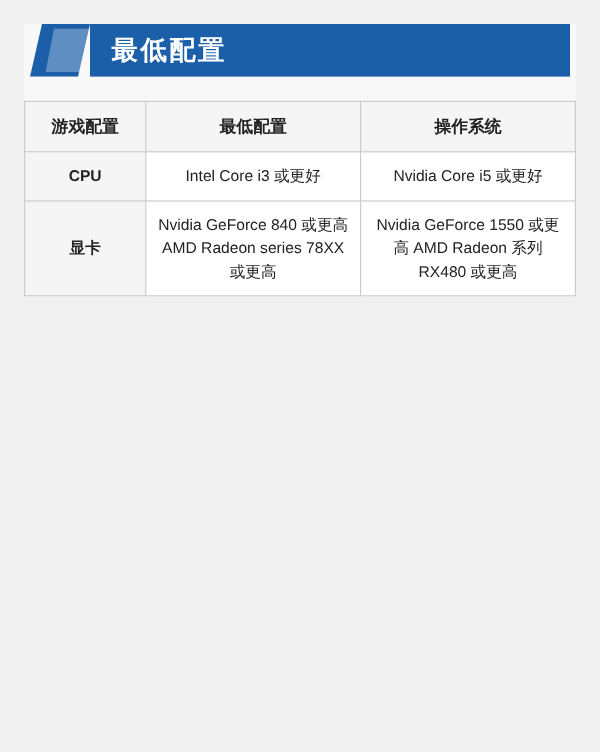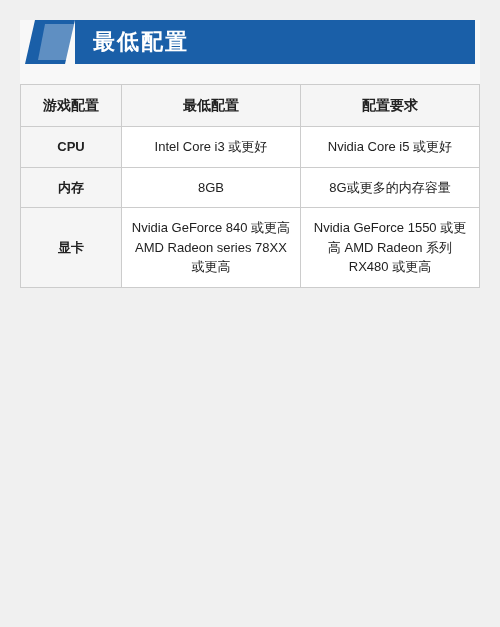--- a/index.html
+++ b/index.html
@@ -113,33 +113,28 @@
   <table class="config-table">
     <colgroup>
       <col class="col-label">
       <col class="col-min">
       <col class="col-rec">
     </colgroup>
     <thead>
       <tr>
         <th>游戏配置</th>
         <th>最低配置</th>
-        <th>配置要求</th>
+        <th>操作系统</th>
       </tr>
     </thead>
     <tbody id="table-body">
         <tr>
           <td>CPU</td>
           <td>Intel Core i3 或更好</td>
           <td>Nvidia Core i5 或更好</td>
-        </tr>
-        <tr>
-          <td>内存</td>
-          <td>8GB</td>
-          <td>8G或更多的内存容量</td>
         </tr>
         <tr>
           <td>显卡</td>
           <td>Nvidia GeForce 840 或更高 AMD Radeon series 78XX 或更高</td>
           <td>Nvidia GeForce 1550 或更高 AMD Radeon 系列 RX480 或更高</td>
         </tr>
       </tbody>
   </table>
 
 </div>

